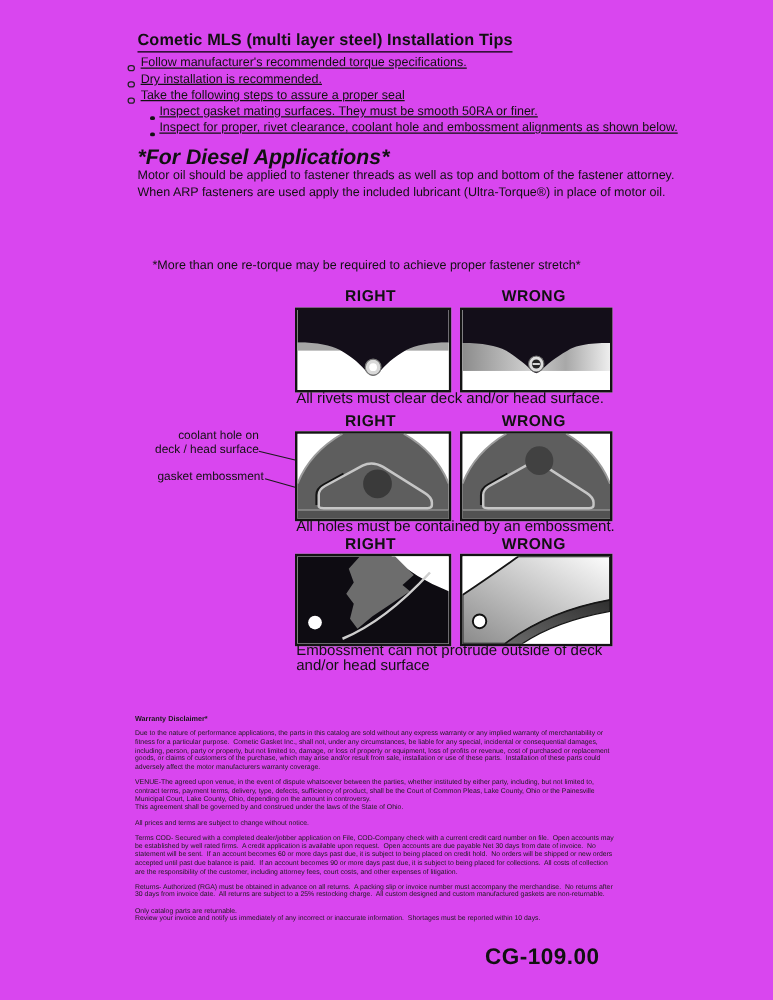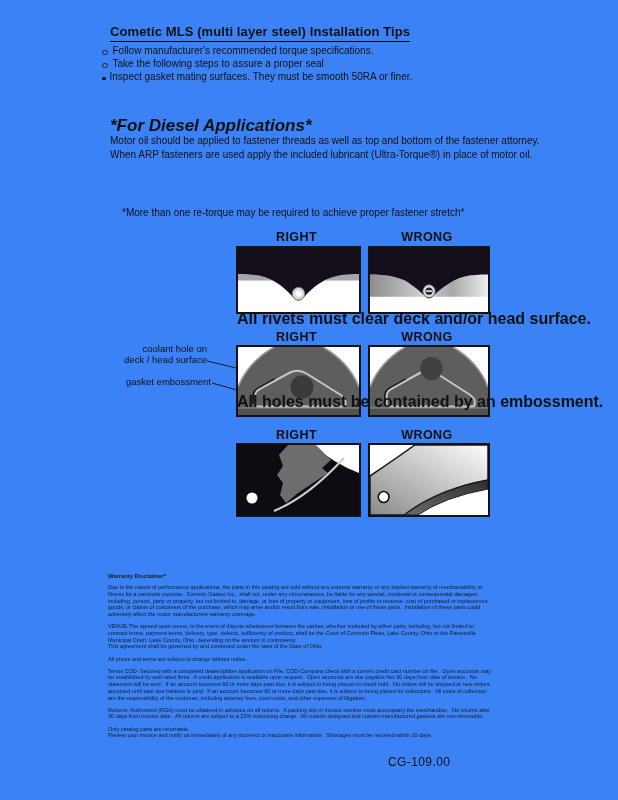--- a/index.html
+++ b/index.html
@@ -1,60 +1,68 @@
 <!DOCTYPE html>
 <html><head>
 <meta charset="utf-8">
 <style>
   html,body{margin:0;padding:0;background:#ffffff;}
   .page{
-    position:relative;width:618px;height:800px;background:#3b82f6;overflow:hidden;
+    position:relative;width:618px;height:800px;background:#d946ef;overflow:hidden;
     font-family:"Liberation Sans",sans-serif;color:#111;
   }
   .title{
     position:absolute;left:110px;top:24px;font-size:13px;font-weight:bold;
     border-bottom:1.5px solid #000;padding-bottom:2px;letter-spacing:0.1px;
   }
   .bullets{position:absolute;left:102px;top:44px;width:480px;font-size:10px;line-height:13px;}
-  .brow{display:flex;align-items:center;}
+  .brow{display:flex;align-items:flex-end;text-decoration:underline;}
   .omark{flex:0 0 auto;width:3.5px;height:3.5px;border:1px solid #222;border-radius:50%;margin:4px 5px 0 0;}
   .dmark{flex:0 0 auto;width:3.5px;height:3.5px;background:#111;border-radius:50%;margin:4px 4px 0 0;}
-  .sub{}
+  .sub{margin-left:18px;}
   .h2{position:absolute;left:110px;top:116px;font-size:17px;font-weight:bold;font-style:italic;}
   .para{position:absolute;left:110px;font-size:10px;line-height:14px;white-space:pre-line;width:480px;}
   .dwlabel{position:absolute;font-size:12.5px;font-weight:bold;text-align:center;letter-spacing:0.4px;}
   .dbox{position:absolute;border:2px solid #131313;background:#fff;}
   .dbox svg{display:block;width:100%;height:100%;}
-  .caption{position:absolute;font-size:16px;line-height:11.5px;white-space:pre-line;font-weight:bold;}
+  .caption{position:absolute;font-size:12px;line-height:11.5px;white-space:pre-line;}
   .annot{position:absolute;font-size:9.5px;line-height:11px;text-align:right;white-space:pre-line;}
   .fineprint{position:absolute;left:108px;top:573px;font-size:5.5px;line-height:6.7px;color:#1a1a1a;}
   .fineprint .fp-h{font-weight:bold;font-size:5.8px;margin-bottom:4.5px;}
   .fineprint p{margin:0 0 5.5px 0;white-space:pre;}
-  .footer-code{position:absolute;left:388px;top:755px;font-size:12px;letter-spacing:0.4px;}
+  .footer-code{position:absolute;left:388px;top:755px;font-size:18px;letter-spacing:0.4px;font-weight:bold;}
   .leader{position:absolute;left:205px;top:352px;width:100px;height:50px;}
 </style>
 </head>
 <body>
 
 <div class="page">
 
   <div class="title">Cometic MLS (multi layer steel) Installation Tips</div>
 
   <div class="bullets">
     <div class="brow">
       <span class="omark"></span>
       <span>Follow manufacturer's recommended torque specifications.</span>
     </div>
     <div class="brow">
       <span class="omark"></span>
+      <span>Dry installation is recommended.</span>
+    </div>
+    <div class="brow">
+      <span class="omark"></span>
       <span>Take the following steps to assure a proper seal</span>
     </div>
     <div class="brow sub">
       <span class="dmark"></span>
       <span>Inspect gasket mating surfaces.  They must be smooth 50RA or finer.</span>
+    </div>
+    <div class="brow sub">
+      <span class="dmark"></span>
+      <span>Inspect for proper, rivet clearance, coolant hole and embossment alignments as shown below.</span>
     </div>
   </div>
 
   <div class="h2">*For Diesel Applications*</div>
   <div class="para" style="top:134px;">Motor oil should be applied to fastener threads as well as top and bottom of the fastener attorney.
 When ARP fasteners are used apply the included lubricant (Ultra-Torque®) in place of motor oil.</div>
   <div class="para" style="top:206px;margin-left:12px;">*More than one re-torque may be required to achieve proper fastener stretch*</div>
 
   <div class="dwlabel" style="left:236px;top:230px;width:121px;">RIGHT</div>
   <div class="dwlabel" style="left:368px;top:230px;width:118px;">WRONG</div>
@@ -124,21 +132,21 @@
       <path d="M0,0 L36,0 Q10,15 0,40 Z" fill="#ffffff"></path>
       <path d="M36,0 Q10,15 0,40" stroke="#9c9c9c" stroke-width="1.6" fill="none"></path>
       <path d="M121,0 L85,0 Q111,15 121,40 Z" fill="#ffffff"></path>
       <path d="M85,0 Q111,15 121,40" stroke="#9c9c9c" stroke-width="1.6" fill="none"></path>
       <path d="M15.5,57 L15.5,49 Q15.5,44 21,41 L37,32.2" stroke="#141414" stroke-width="2.4" fill="none"></path>
       <path d="M17,58 L17,49 Q17,44.5 22,41.8 L52,25.5 Q60,21.5 68.5,26.5 L102,47.5 Q107.5,51 107.5,55 L107.5,57 Q107.5,59.5 104,59.5 L21,59.5 Q17,59.5 17,58 Z" stroke="#c6c6c6" stroke-width="2" fill="none"></path>
       <circle cx="63" cy="21.5" r="11.5" fill="#414141"></circle>
     </svg>
   </div>
 
-  <div class="caption" style="left:237px;top:396px;text-align:right;">All holes must be contained by an embossment.</div>
+  <div class="caption" style="left:237px;top:416px;text-align:right;">All holes must be contained by an embossment.</div>
 
   <div class="dwlabel" style="left:236px;top:428px;width:121px;">RIGHT</div>
   <div class="dwlabel" style="left:368px;top:428px;width:118px;">WRONG</div>
 
   <div class="dbox" style="left:236px;top:443px;width:121px;height:70px;">
     <svg viewBox="0 0 121 70" preserveAspectRatio="none">
       <rect x="0" y="0" width="121" height="70" fill="#ffffff"></rect>
       <path d="M0,0 H75 Q95,18 121,28 V70 H0 Z" fill="#0e0c12"></path>
       <path d="M50,0 L78,0 L93,15 L84,23 L90,28 L72,40 L60,48 L48,58 L42,50 L45,38 L39,30 L45,21 L41,10 Z" fill="#6d6d6d"></path>
       <path d="M36,66 Q70,52 106,13" stroke="#cecece" stroke-width="2" fill="none"></path>
@@ -158,20 +166,22 @@
           <stop offset="1" stop-color="#2f2f2f"></stop>
         </linearGradient>
       </defs>
       <rect x="0" y="0" width="121" height="70" fill="#ffffff"></rect>
       <path d="M0,31 Q26,14 46,0 H121 V35 Q70,44 35,70 H0 Z" fill="url(#g2)" stroke="#161616" stroke-width="1.5"></path>
       <path d="M35,70 Q70,44 121,35 V44 Q76,52 49,70 Z" fill="url(#g3)" stroke="#161616" stroke-width="1"></path>
       <circle cx="14" cy="52" r="5.5" fill="#ffffff" stroke="#111" stroke-width="1.6"></circle>
     </svg>
   </div>
 
+  <div class="caption" style="left:237px;top:515px;">Embossment can not protrude outside of deck
+and/or head surface</div>
 
   <div class="fineprint">
     <div class="fp-h">Warranty Disclaimer*</div>
     <p>Due to the nature of performance applications, the parts in this catalog are sold without any express warranty or any implied warranty of merchantability or
 fitness for a particular purpose.  Cometic Gasket Inc., shall not, under any circumstances, be liable for any special, incidental or consequential damages,
 including, person, party or property, but not limited to, damage, or loss of property or equipment, loss of profits or revenue, cost of purchased or replacement
 goods, or claims of customers of the purchase, which may arise and/or result from sale, installation or use of these parts.  Installation of these parts could
 adversely affect the motor manufacturers warranty coverage.</p>
     <p>VENUE-The agreed upon venue, in the event of dispute whatsoever between the parties, whether instituted by either party, including, but not limited to,
 contract terms, payment terms, delivery, type, defects, sufficiency of product, shall be the Court of Common Pleas, Lake County, Ohio or the Painesville

